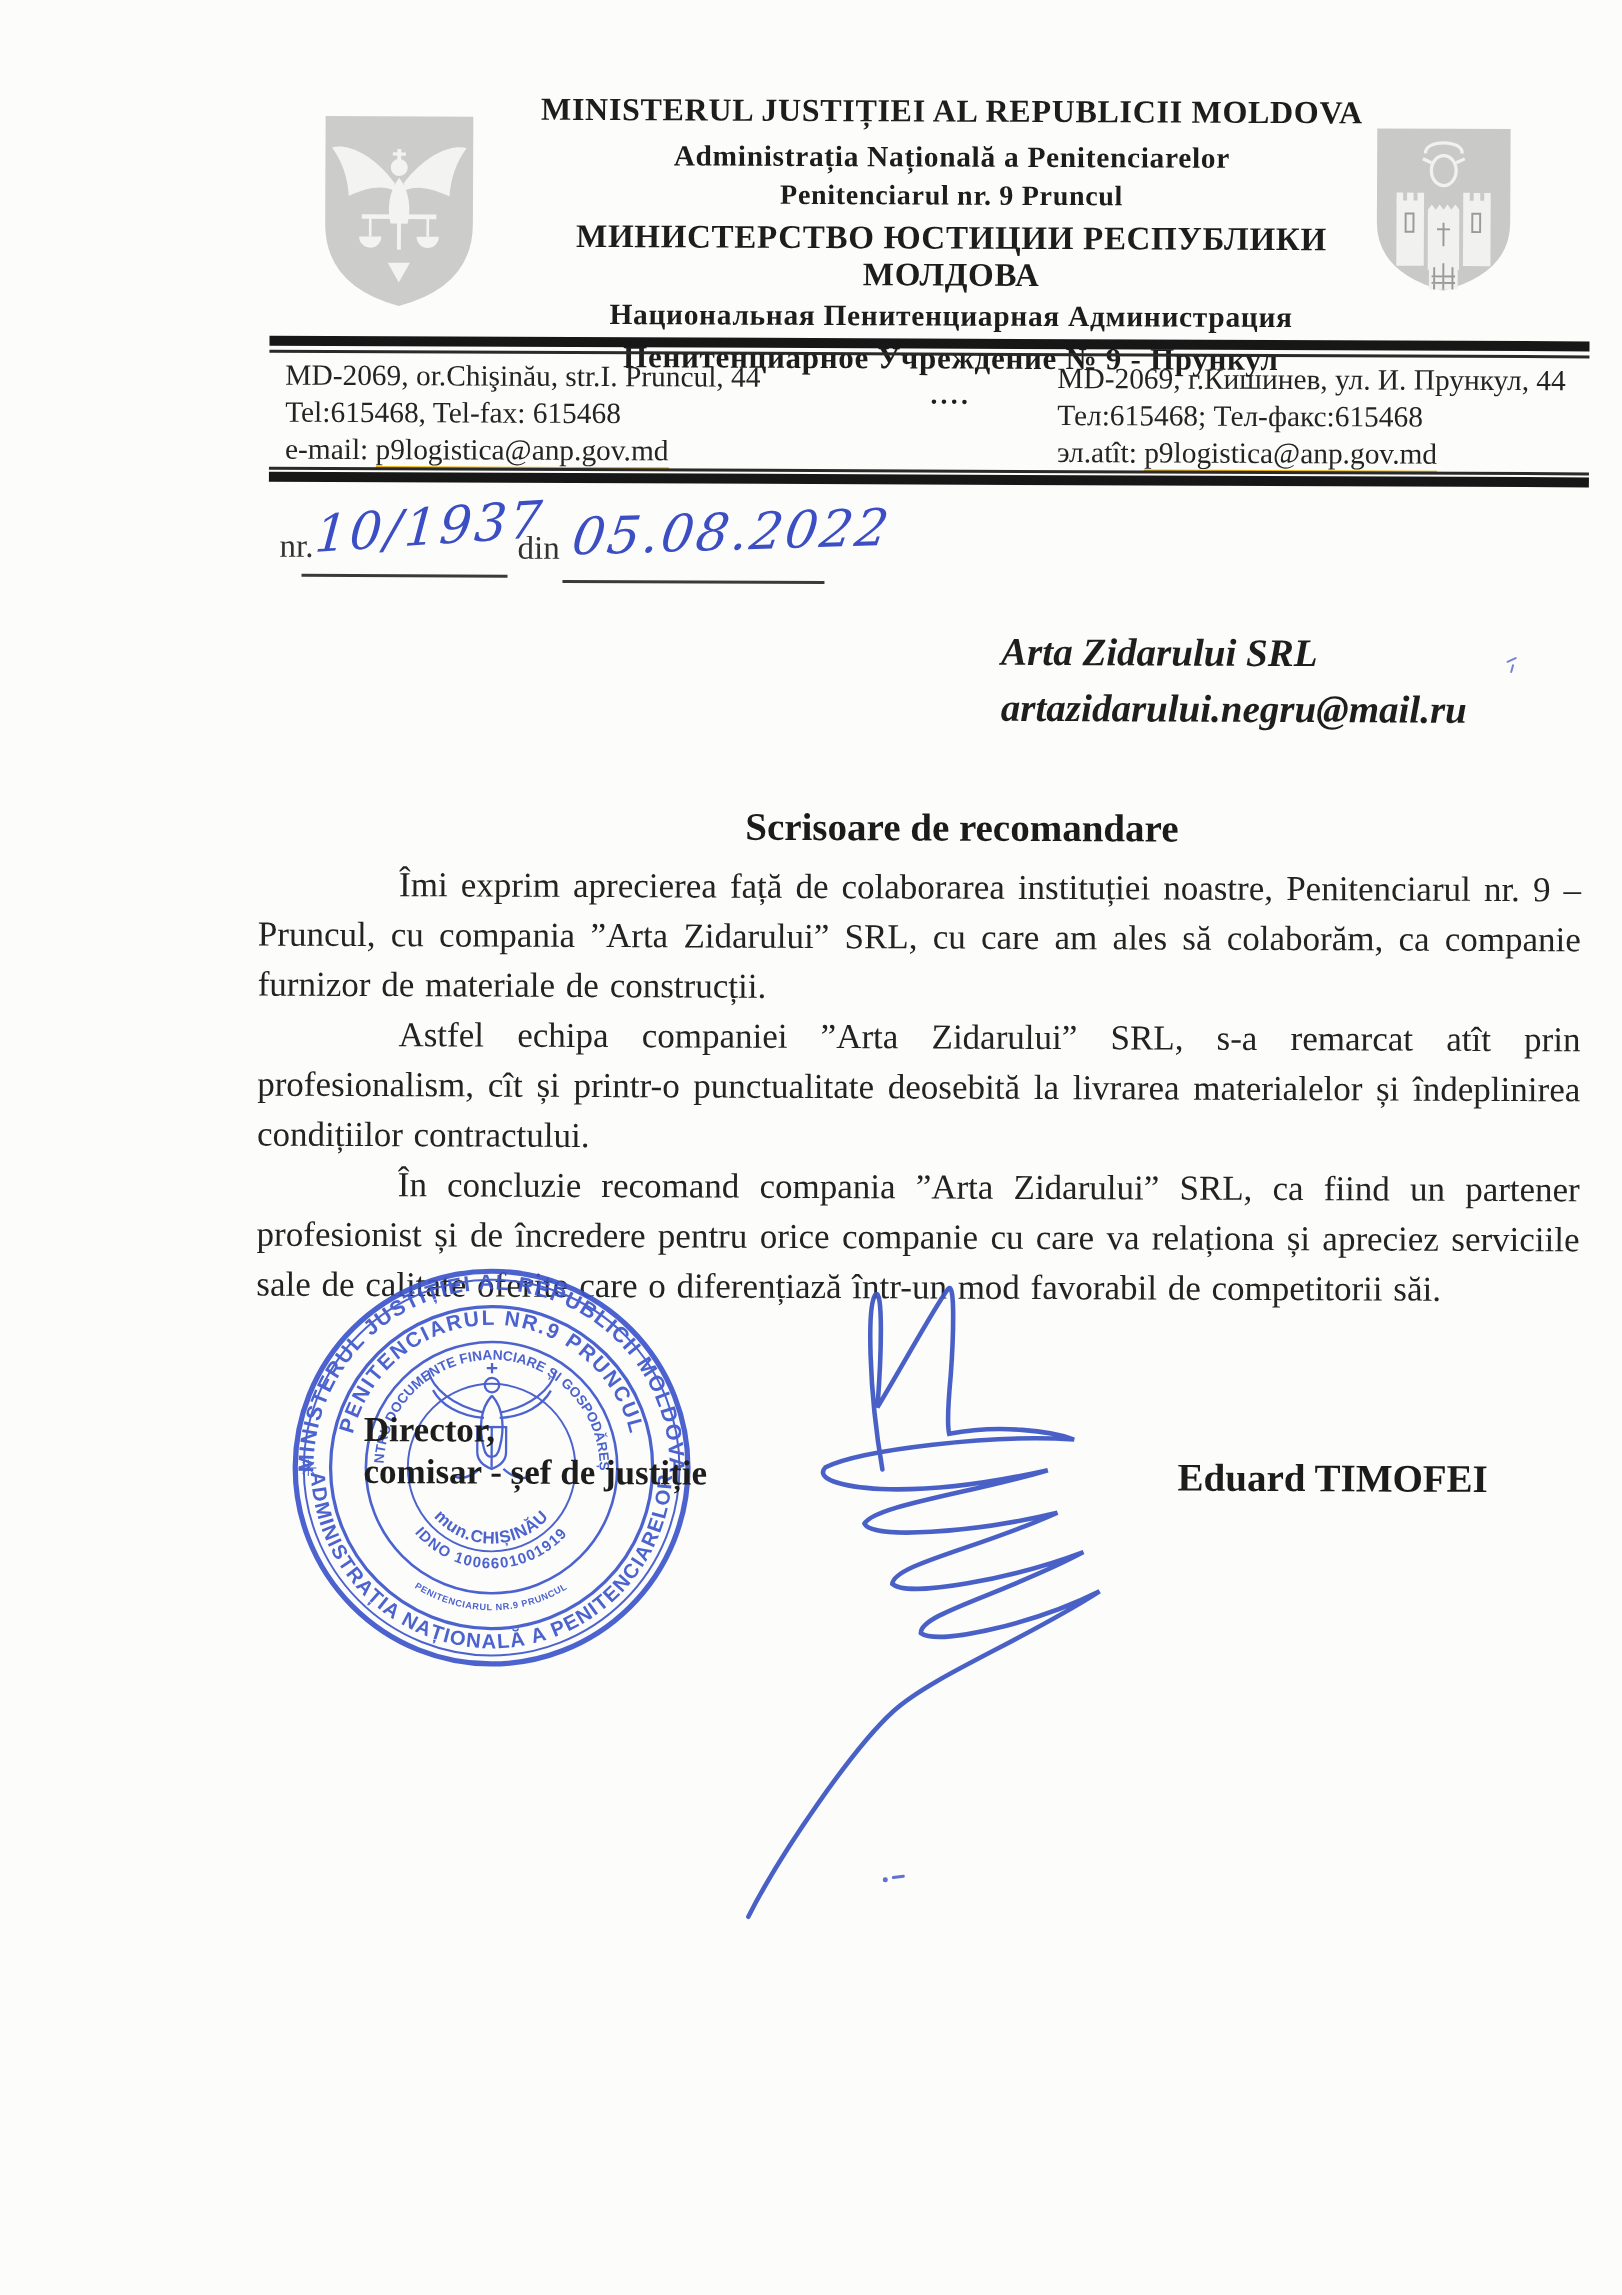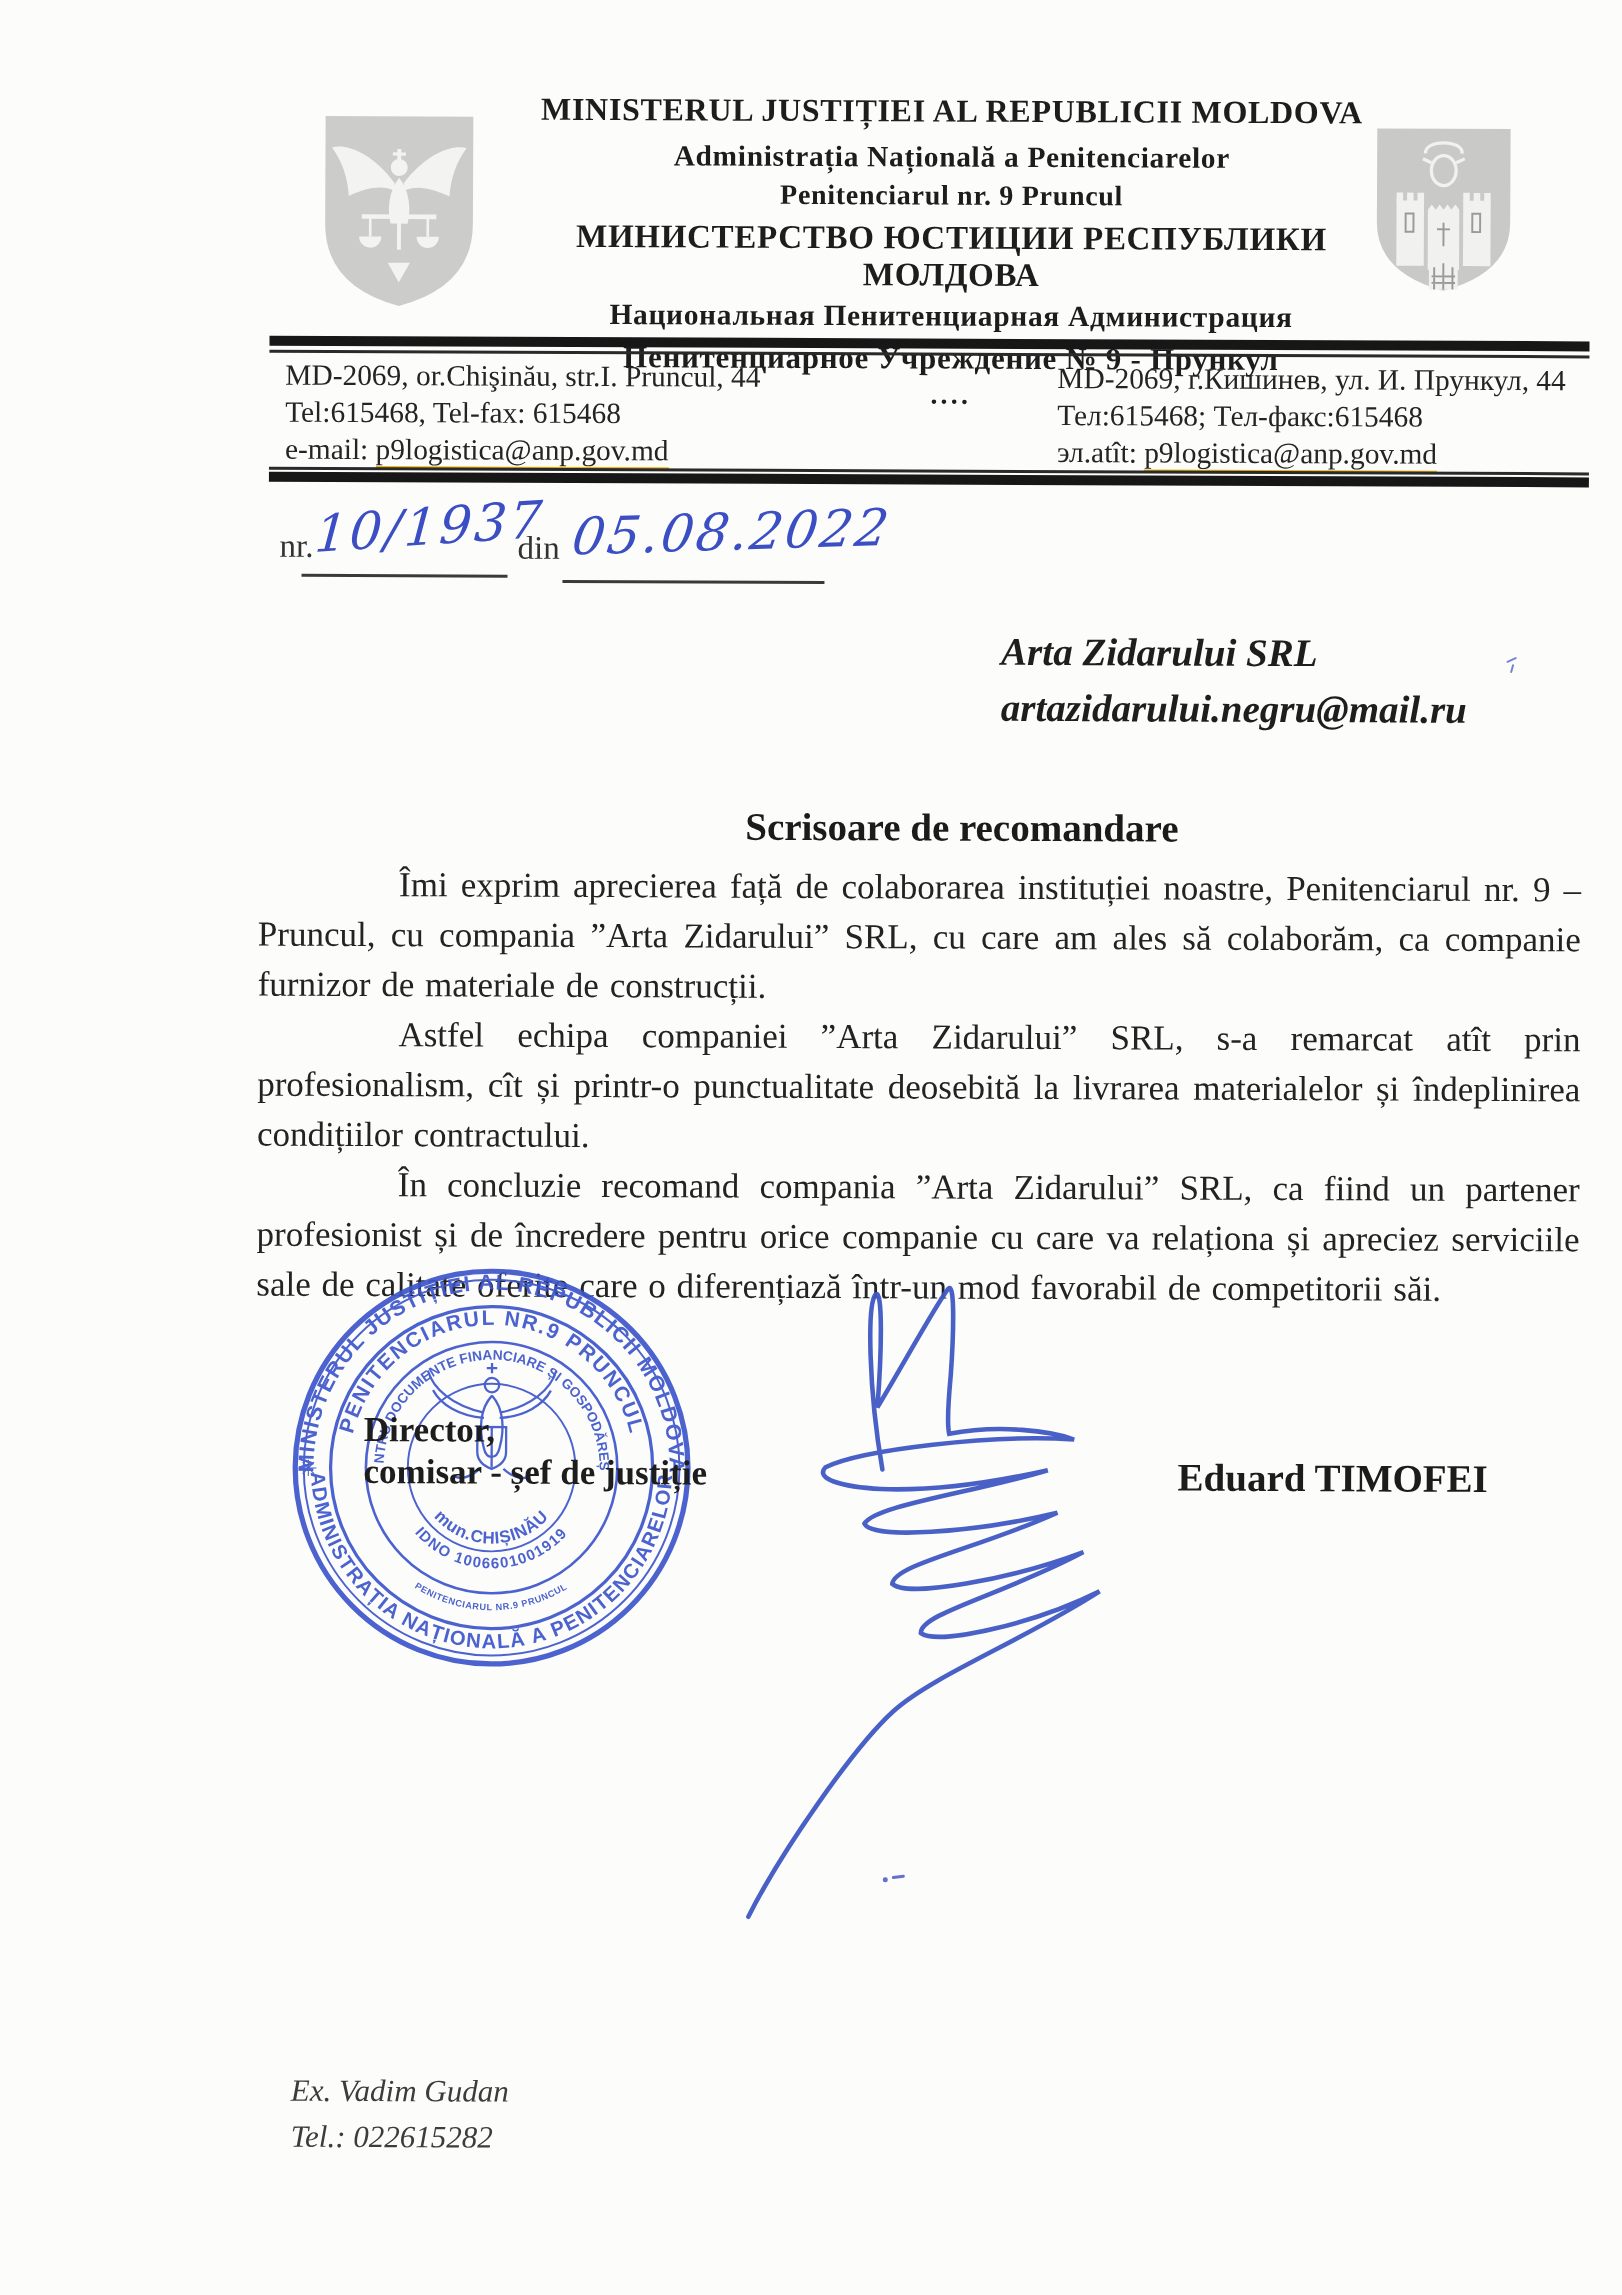--- a/index.html
+++ b/index.html
@@ -245,20 +245,16 @@
                C 470,555 330,610 270,665
                C 210,720 100,880 50,980" fill="none" stroke="#3f58c4" stroke-width="7" stroke-linecap="round" opacity="0.95"></path>
     </svg>
   </div>
 
   <span class="abs sig-name">Eduard TIMOFEI</span>
 
   <div class="abs ink" style="left:887px; top:1877px; width:4.6px; height:4.6px; border-radius:50%; opacity:.8;"></div>
   <div class="abs ink" style="left:896px; top:1875px; width:13px; height:2.6px; transform:rotate(-8deg); opacity:.8;"></div>
 
-  <div class="abs footer">
-    <div>Ex. Vadim Gudan</div>
-    <div>Tel.: 022615282</div>
-  </div>
 
 </div>
 </div>
 
 
 </body></html>

